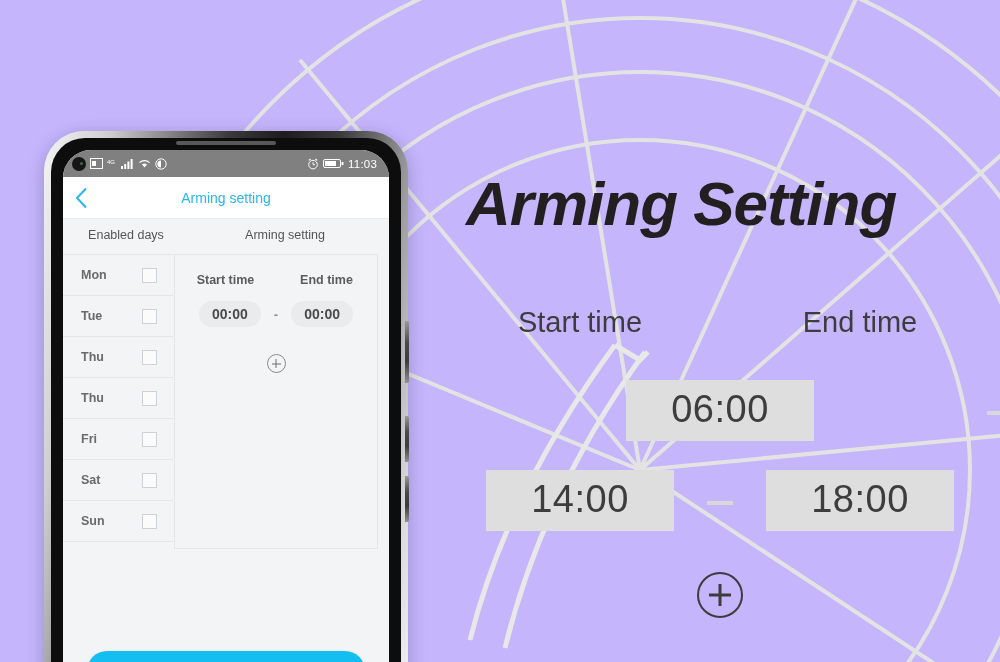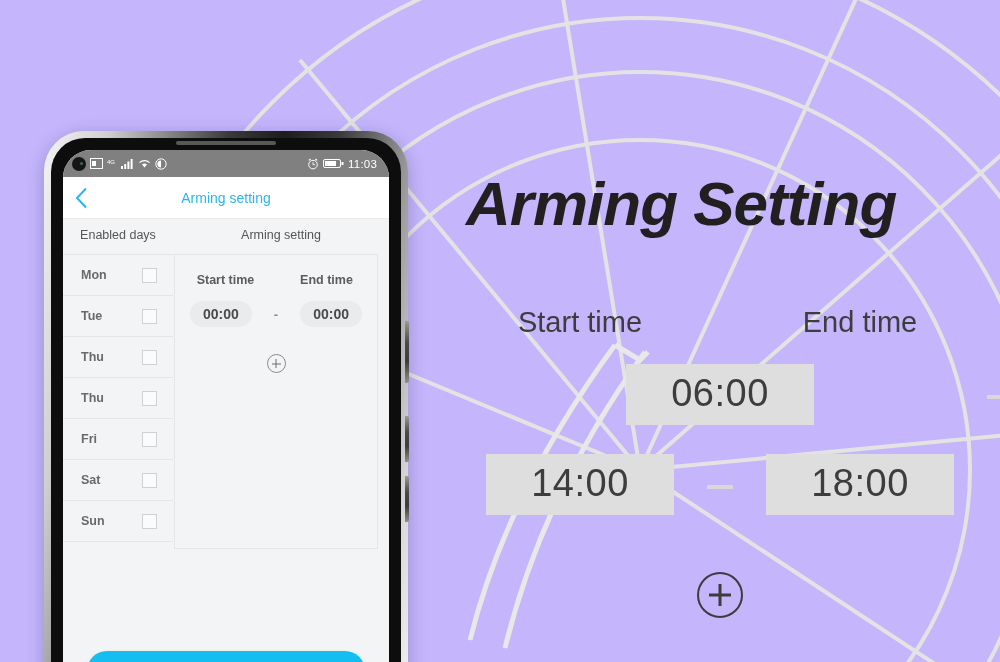--- a/index.html
+++ b/index.html
@@ -115,21 +115,21 @@
 
   
   .content {
     background: #f3f4f5;
     height: calc(100% - 27px - 42px);
     display: flex;
     flex-direction: column;
   }
   .col-heads {
     display: flex;
-    padding: 9px 0 9px 0;
+    padding: 9px 0 9px 8px;
   }
   .col-head-days {
     width: 110px;
     text-align: center;
     font-size: 12.5px;
     color: #555;
   }
   .col-head-periods {
     flex: 1;
     text-align: center;
@@ -179,21 +179,21 @@
   .ph-start, .ph-end {
     flex: 1;
     text-align: center;
     font-size: 12.5px;
     color: #5c5c5c;
   }
   .period-row {
     display: flex;
     align-items: center;
     justify-content: center;
-    gap: 22px;
+    gap: 13px;
     margin-top: 14px;
   }
   .time-chip {
     background: #eaebec;
     border-radius: 13px;
     padding: 5px 13px;
     font-size: 14px;
     color: #4a4a4a;
   }
   .dash-small { color: #8d8d8d; font-size: 13px; }
@@ -250,21 +250,21 @@
     display: flex;
   }
   .rh {
     flex: 1;
     text-align: center;
     font-size: 29px;
     color: #3d3d3d;
   }
   .r-rows {
     position: absolute;
-    left: 0; top: 364px;
+    left: 0; top: 380px;
     width: 100%;
   }
   .r-row {
     display: flex;
     align-items: center;
     margin-bottom: 29px;
   }
   .r-cell {
     flex: 1;
     display: flex;

